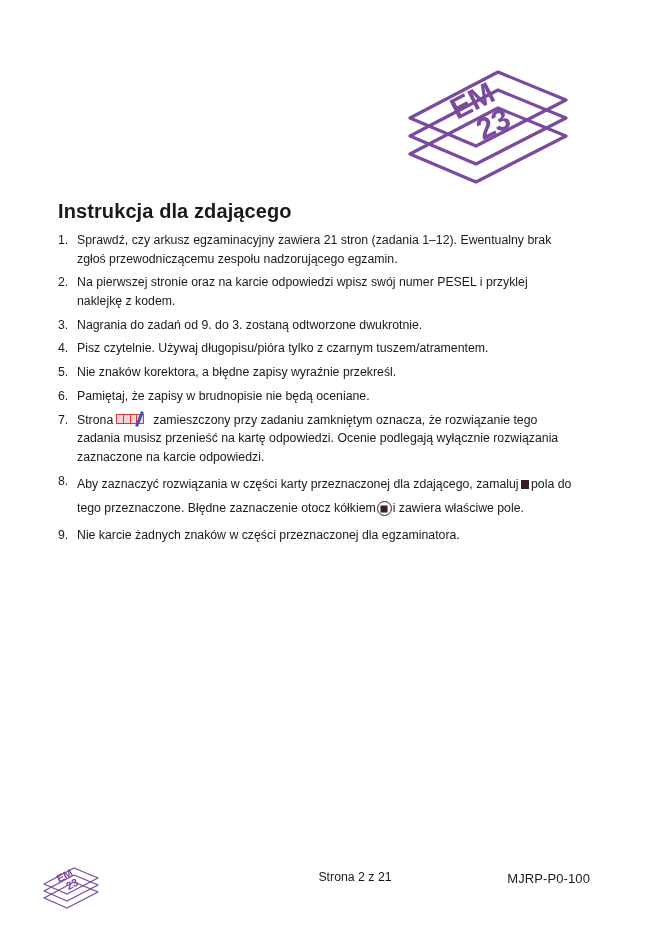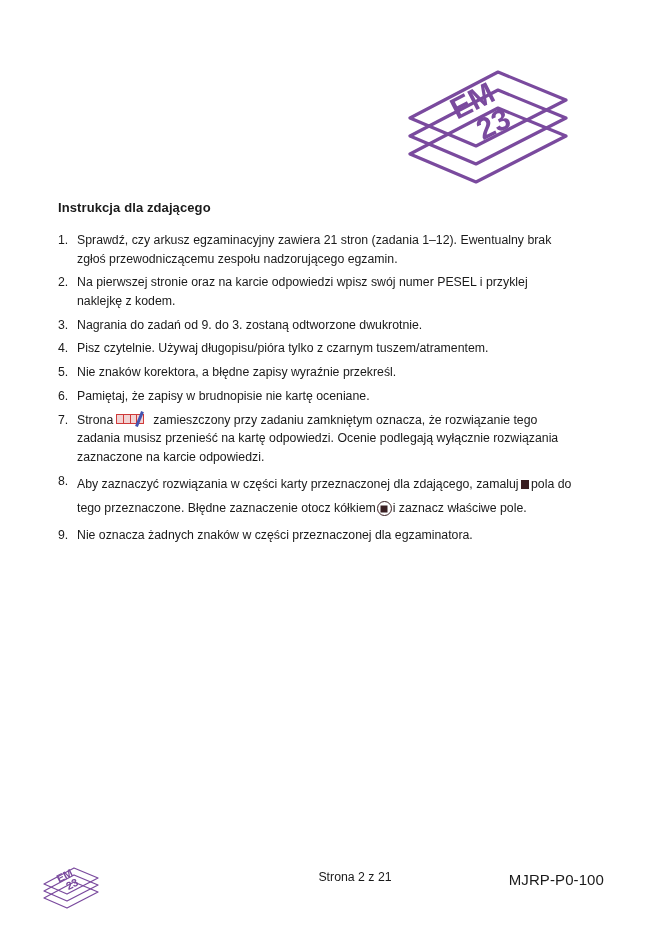--- a/index.html
+++ b/index.html
@@ -24,21 +24,21 @@
     width: 180px;
     height: 130px;
   }
   .header-logo svg { display: block; width: 100%; height: 100%; }
 
   
   .page-title {
     position: absolute;
     top: 200px;
     left: 58px;
-    font-size: 13px;
+    font-size: 20px;
     font-weight: bold;
     letter-spacing: 0.1px;
   }
 
   .instructions {
     position: absolute;
     top: 231px;
     left: 58px;
     width: 514px;
   }
@@ -140,22 +140,22 @@
     left: 0;
     width: 664px;
     text-align: center;
     font-size: 12.3px;
     margin-left: 23px;
   }
 
   .footer-code {
     position: absolute;
     top: 871px;
-    right: 60px;
-    font-size: 15px;
+    right: 74px;
+    font-size: 13px;
     letter-spacing: 0.1px;
     margin-left: 44px;
   }
 </style>
 </head>
 <body>
 
 <div class="header-logo">
   <svg viewBox="0 0 180 130" xmlns="http://www.w3.org/2000/svg">
     <g fill="none" stroke="#7a4a9e" stroke-width="3.2" stroke-linejoin="round">
@@ -194,41 +194,41 @@
     <span class="instr-text">Pisz czytelnie. Używaj długopisu/pióra tylko z czarnym tuszem/atramentem.</span>
   </div>
 
   <div class="instr-item">
     <span class="instr-num">5.</span>
     <span class="instr-text">Nie znaków korektora, a błędne zapisy wyraźnie przekreśl.</span>
   </div>
 
   <div class="instr-item">
     <span class="instr-num">6.</span>
-    <span class="instr-text">Pamiętaj, że zapisy w brudnopisie nie kartę oceniane.</span>
+    <span class="instr-text">Pamiętaj, że zapisy w brudnopisie nie będą oceniane.</span>
   </div>
 
   <div class="instr-item">
     <span class="instr-num">7.</span>
     <span class="instr-text"><span>Strona</span><span class="sym-card"><span class="boxes">
             <i></i>
             <i></i>
             <i></i>
             <i></i>
           </span><span class="pen"></span></span><span>zamieszczony przy zadaniu zamkniętym oznacza, że rozwiązanie tego zadania musisz przenieść na kartę odpowiedzi. Ocenie podlegają wyłącznie rozwiązania zaznaczone na karcie odpowiedzi.</span></span>
   </div>
 
   <div class="instr-item roomy">
     <span class="instr-num">8.</span>
-    <span class="instr-text"><span>Aby zaznaczyć rozwiązania w części karty przeznaczonej dla zdającego, zamaluj</span><span class="sym-square"></span><span>pola do tego przeznaczone. Błędne zaznaczenie otocz kółkiem</span><span class="sym-circled"></span><span>i zaznacz właściwe pole.</span></span>
+    <span class="instr-text"><span>Aby zaznaczyć rozwiązania w części karty przeznaczonej dla zdającego, zamaluj</span><span class="sym-square"></span><span>pola do tego przeznaczone. Błędne zaznaczenie otocz kółkiem</span><span class="sym-circled"></span><span>i zawiera właściwe pole.</span></span>
   </div>
 
   <div class="instr-item">
     <span class="instr-num">9.</span>
-    <span class="instr-text">Nie oznacza żadnych znaków w części przeznaczonej dla egzaminatora.</span>
+    <span class="instr-text">Nie karcie żadnych znaków w części przeznaczonej dla egzaminatora.</span>
   </div>
 
 </div>
 
 <div class="footer-logo">
   <svg viewBox="0 0 62 54" xmlns="http://www.w3.org/2000/svg">
     <g fill="none" stroke="#7a4a9e" stroke-width="1.3" stroke-linejoin="round">
       <path d="M4 40 L27 50 L58 34 L34 24 Z"></path>
       <path d="M4 33 L27 43 L58 27 L34 17 Z"></path>
       <path d="M4 26 L27 36 L58 20 L34 10 Z"></path>

